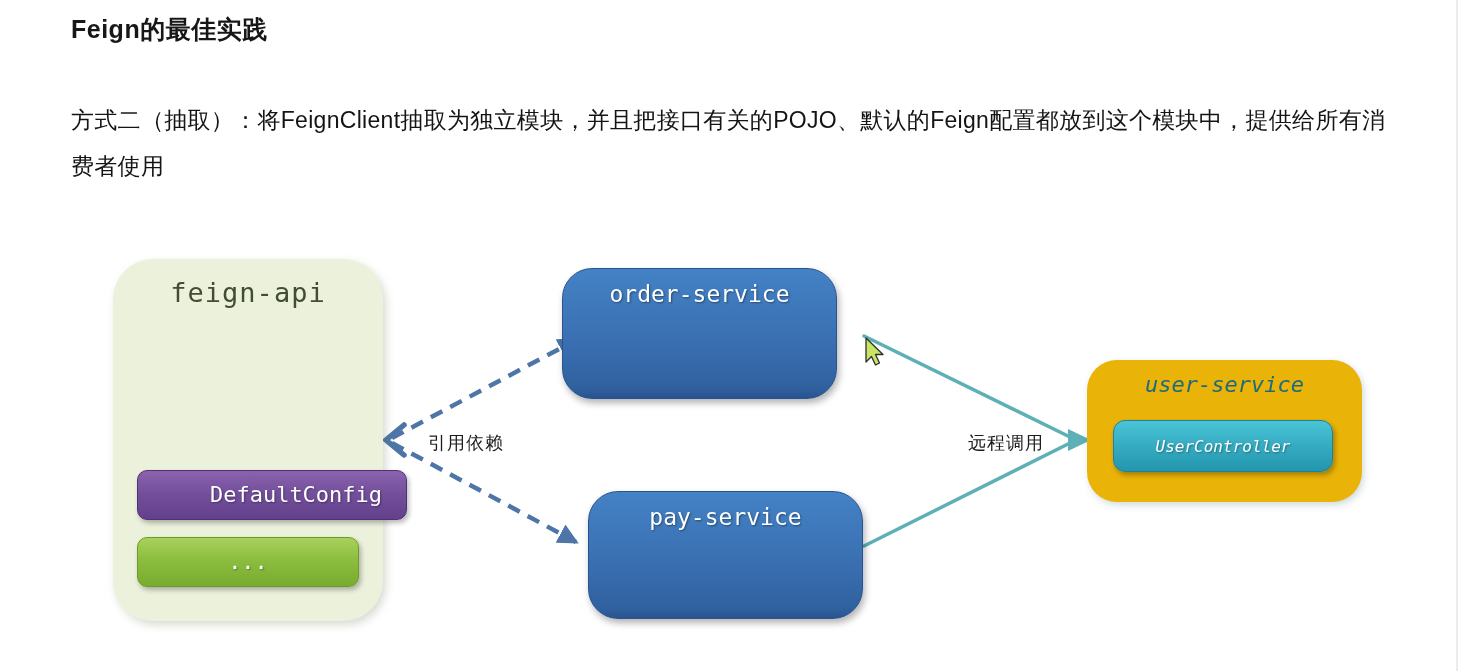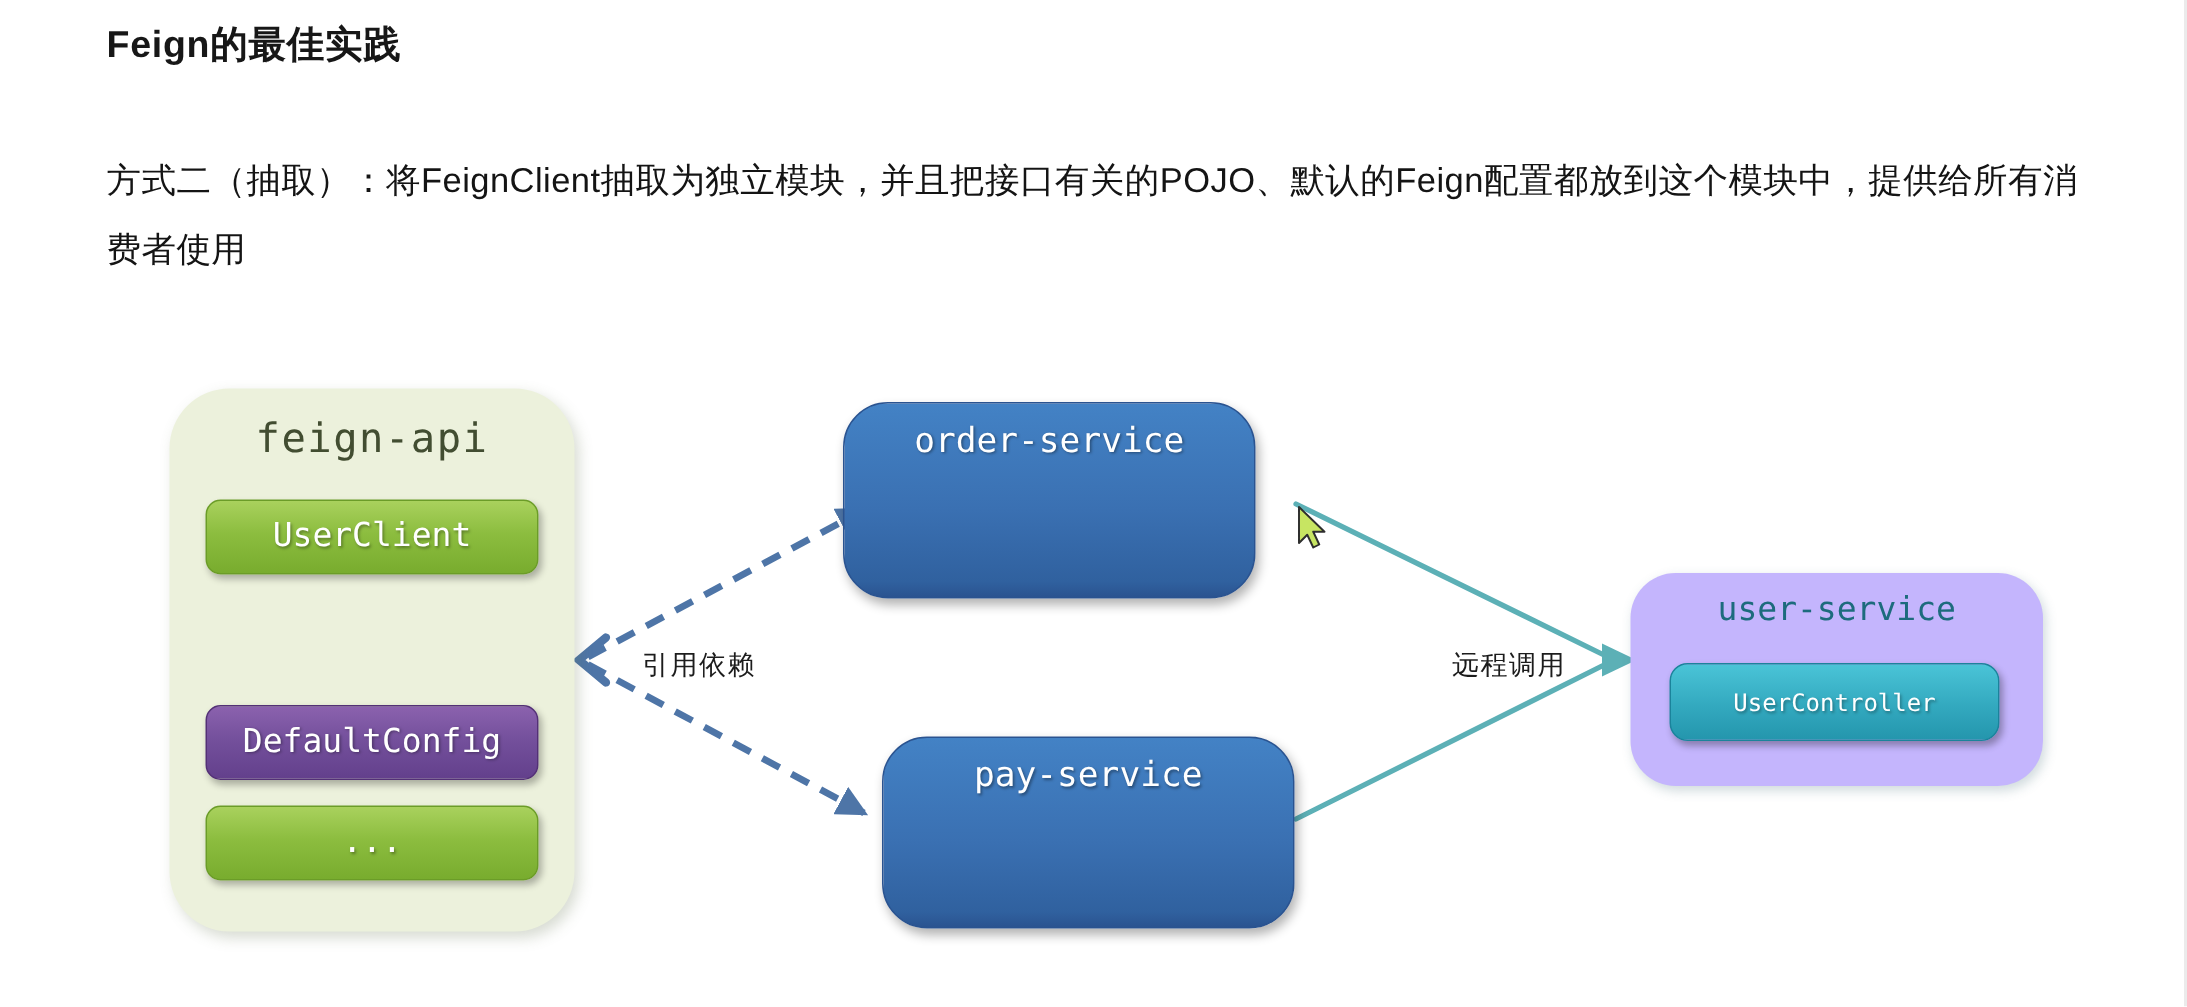--- a/index.html
+++ b/index.html
@@ -94,20 +94,21 @@
     background: linear-gradient(180deg, #a9d15d 0%, #8cbd3f 45%, #78ac2e 100%);
     border: 1px solid #6b9c28;
   }
   .module.orange {
     background: linear-gradient(180deg, #f3a84f 0%, #e98c30 45%, #df761c 100%);
     border: 1px solid #c6661b;
   }
   .module.purple {
     background: linear-gradient(180deg, #8b62ae 0%, #74509c 45%, #63408c 100%);
     border: 1px solid #533076;
+    padding-left: 48px;
   }
   .m1 { top: 74px; }
   .m2 { top: 142px; }
   .m3 { top: 211px; }
   .m4 { top: 278px; }
   
   .service {
     position: absolute;
     width: 275px;
     border-radius: 30px;
@@ -123,25 +124,26 @@
     font-family: "DejaVu Sans Mono", "Liberation Mono", monospace;
     font-size: 23px;
     color: #ffffff;
     text-shadow: 1px 1px 2px rgba(0,0,0,0.4);
   }
   .service.order { left: 562px; top: 268px; height: 131px; }
   .service.pay   { left: 588px; top: 491px; height: 128px; }
   
   .user-service {
     position: absolute;
-    left: 1087px; top: 382px;
+    left: 1087px; top: 360px;
     width: 275px; height: 142px;
-    background: #c4b5fd;
+    background: #eab308;
     border-radius: 30px;
     box-shadow: 2px 3px 7px rgba(70, 110, 125, 0.25);
+    font-style: italic;
   }
   .user-service-title {
     position: absolute;
     left: 0; top: 12px;
     width: 100%;
     text-align: center;
     font-family: "DejaVu Sans Mono", "Liberation Mono", monospace;
     font-size: 22px;
     color: #1d6b7d;
   }
@@ -198,21 +200,20 @@
 
       <g stroke="#5cb0b6" stroke-width="3.5" fill="none" stroke-linecap="round">
         <line x1="864" y1="336" x2="1070" y2="437"></line>
         <line x1="864" y1="546" x2="1070" y2="443"></line>
       </g>
       <polygon points="1068,429 1091,440 1068,451" fill="#5cb0b6"></polygon>
     </svg>
 
     <div class="feign-api">
       <div class="feign-api-title">feign-api</div>
-      <div class="module green m1">UserClient</div>
       <div class="module purple m3">DefaultConfig</div>
       <div class="module green m4">...</div>
     </div>
 
     <div class="service order">
       <span class="service-label">order-service</span>
     </div>
 
     <div class="service pay">
       <span class="service-label">pay-service</span>

